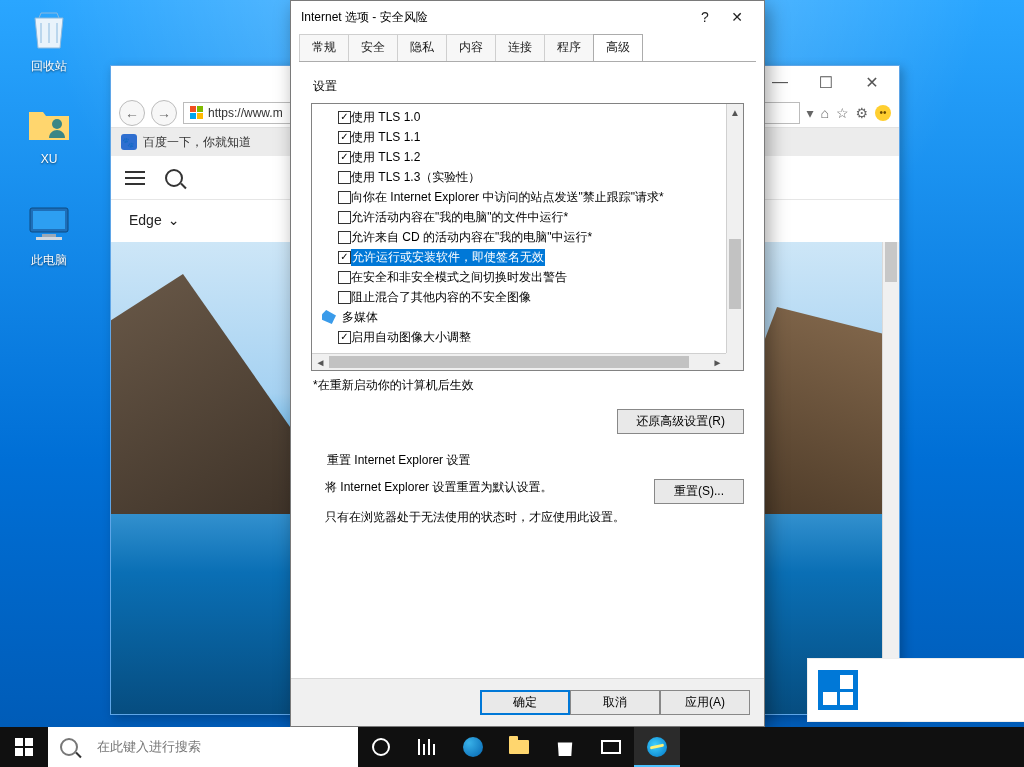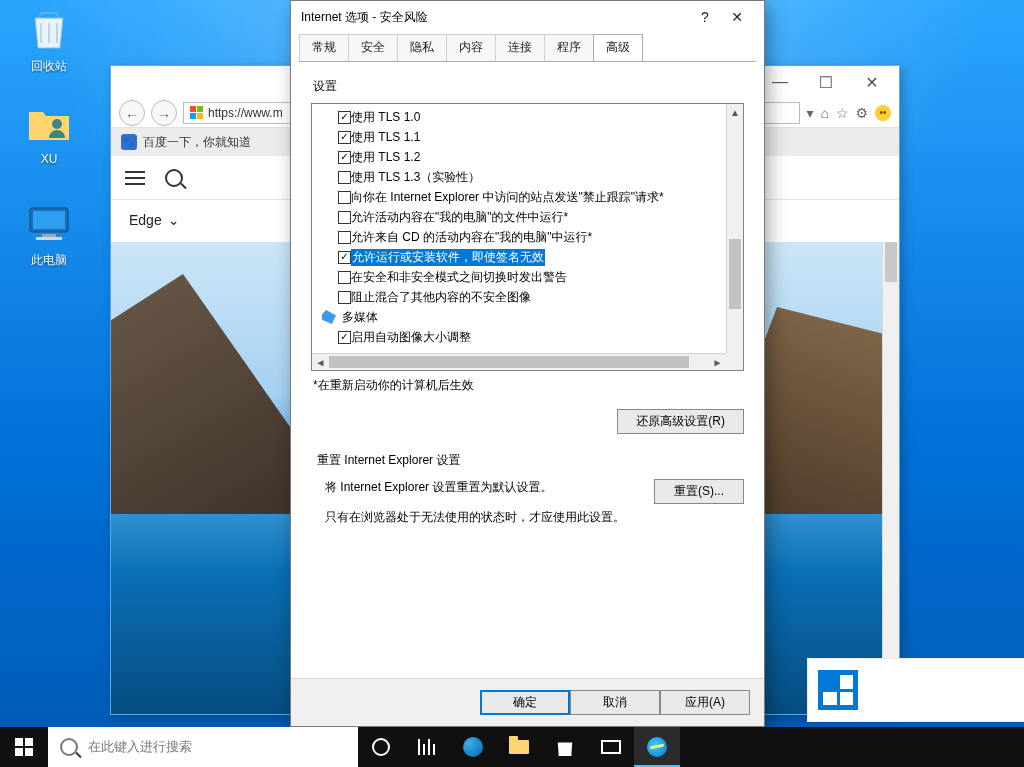--- a/index.html
+++ b/index.html
@@ -67,42 +67,42 @@
 .box-vscroll .vtrack { position:absolute; top:17px; bottom:0; left:0; right:0; }
 .box-vscroll .vthumb { position:absolute; left:2px; right:2px; top:118px; height:70px; background:#c2c2c2; }
 .box-hscroll { position:absolute; left:0; right:17px; bottom:0; height:17px; background:#f0f0f0; border-top:1px solid #d0d0d0; display:flex; }
 .box-hscroll .arrow { width:17px; display:flex; align-items:center; justify-content:center; color:#555; font-size:10px; }
 .box-hscroll .htrack { flex:1; position:relative; }
 .box-hscroll .hthumb { position:absolute; top:2px; bottom:2px; left:0; width:360px; background:#c2c2c2; }
 .box-corner { position:absolute; right:0; bottom:0; width:17px; height:17px; background:#f0f0f0; }
 .foot-note { margin:6px 0 15px 2px; }
 .btn { border:1px solid #888; background:#e9e9e9; padding:3px 18px; font-size:12px; min-width:90px; text-align:center; }
 .btn-row-right { display:flex; justify-content:flex-end; margin-bottom:18px; }
-.section-label { margin:8px 0 10px 6px; }
+.section-label { margin:8px 0 10px 16px; }
 .reset-row { display:flex; align-items:flex-start; justify-content:space-between; padding-left:14px; margin-bottom:4px; }
 .reset-note { padding-left:14px; line-height:1.6; }
 .dlg-footer { height:48px; border-top:1px solid #d8d8d8; background:#f0f0f0; display:flex; align-items:center; justify-content:flex-end; gap:0; padding:0 14px; }
 .dlg-footer .btn.primary { border:2px solid #0078d7; padding:2px 17px; }
 
 
 .watermark { position:absolute; right:0; bottom:46px; width:216px; height:62px; background:#fff; display:flex; align-items:center; padding-left:10px; gap:10px; box-shadow:0 0 0 1px #eee; }
 .wm-logo { width:40px; height:40px; background:#0078d7; display:grid; grid-template-columns:1fr 1fr; grid-template-rows:1fr 1fr; gap:3px; padding:5px; }
 .wm-logo span { background:#fff; }
 .wm-logo span.blue { background:#0078d7; }
 .wm-text { display:flex; flex-direction:column; line-height:1.15; }
 .wm-text .t1 { font-size:20px; font-weight:600; color:#0078d7; }
 .wm-text .t1 em { font-style:normal; color:#222; }
 .wm-text .t2 { font-size:11px; color:#7a7a7a; }
 
 
 .taskbar { position:absolute; left:0; right:0; bottom:0; height:40px; background:#101010; display:flex; align-items:center; color:#fff; }
 .start { width:48px; height:40px; display:flex; align-items:center; justify-content:center; }
 .start-grid { width:18px; height:18px; display:grid; grid-template-columns:1fr 1fr; grid-template-rows:1fr 1fr; gap:2px; }
 .start-grid span { background:#fff; }
-.searchbox { width:310px; height:40px; background:#fff; color:#777; display:flex; align-items:center; padding:0 12px; gap:10px; font-size:13px; }
+.searchbox { width:310px; height:40px; background:#fff; color:#777; display:flex; align-items:center; padding:0 12px; gap:19px; font-size:13px; }
 .tb-icons { display:flex; align-items:center; height:40px; }
 .tb-btn { width:46px; height:40px; display:flex; align-items:center; justify-content:center; font-size:17px; color:#fff; }
 .tb-btn.active { background:#2b2b2b; box-shadow:inset 0 -2px 0 #4cc2ff; }
 .edge-ico { width:20px; height:20px; border-radius:50%; background:radial-gradient(circle at 30% 30%,#39b1e8,#0465b1); }
 .ie-ico { width:20px; height:20px; border-radius:50%; background:radial-gradient(circle at 40% 40%,#3fd0ff,#0076c6); position:relative; }
 .ie-ico::after { content:""; position:absolute; left:3px; right:3px; top:8px; height:3px; background:#fff176; border-radius:2px; transform:rotate(-12deg); }
 .store-ico { width:18px; height:18px; background:#fff; clip-path:polygon(10% 25%,90% 25%,85% 100%,15% 100%); position:relative; }
 .store-ico::before { content:""; position:absolute; left:4px; top:-5px; width:10px; height:7px; border:2px solid #fff; border-bottom:none; border-radius:5px 5px 0 0; }
 .mail-ico { width:20px; height:14px; border:2px solid #fff; position:relative; }
 .mail-ico::after { content:""; position:absolute; left:0; right:0; top:0; height:7px; background:linear-gradient(135deg,transparent 48%, #fff 48% 52%, transparent 52%),linear-gradient(45deg,transparent 48%, #fff 48% 52%, transparent 52%); }

